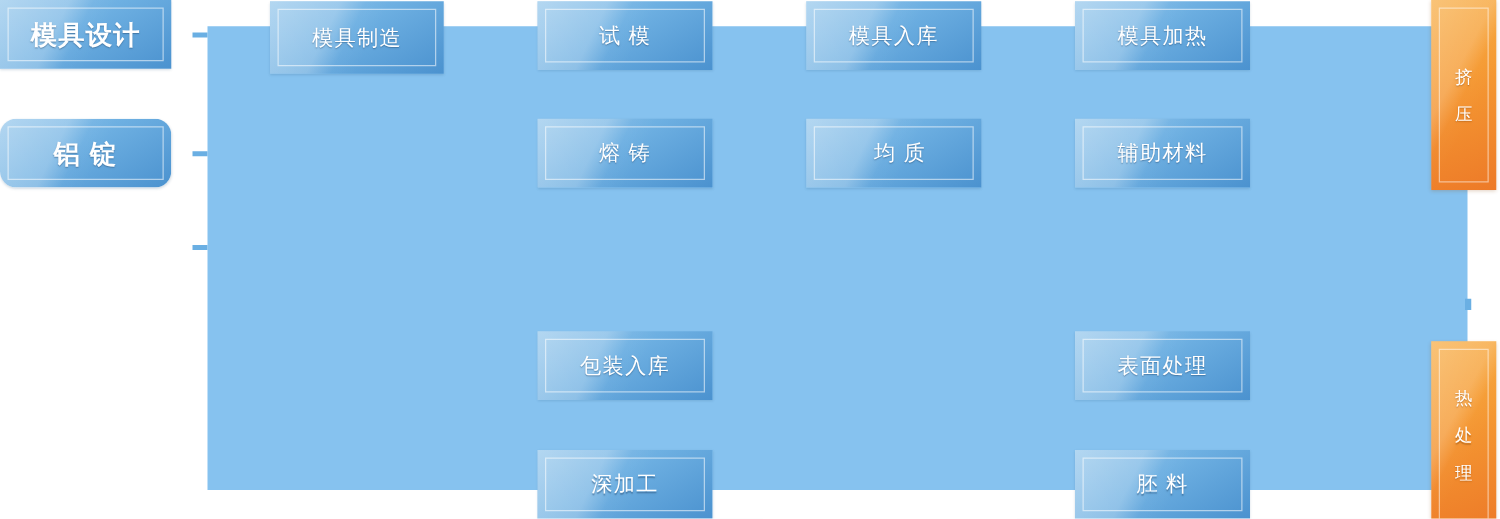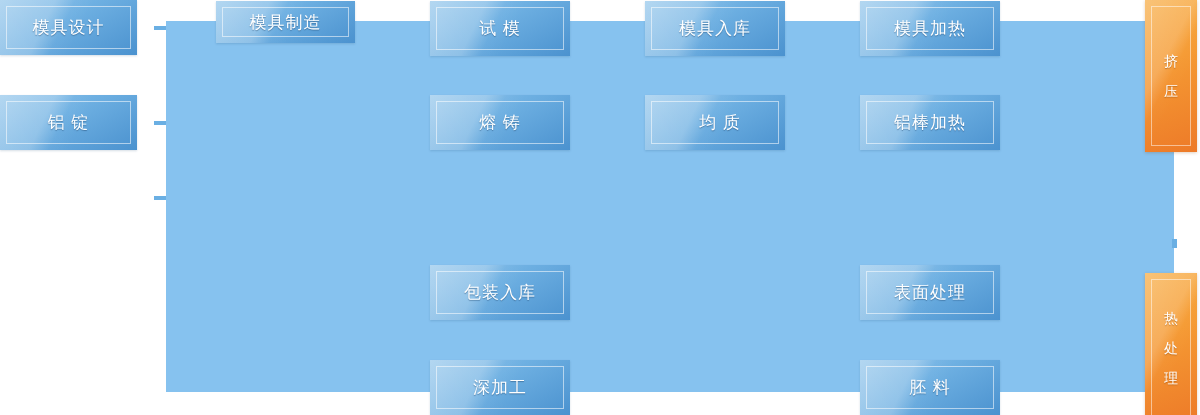--- a/index.html
+++ b/index.html
@@ -73,21 +73,22 @@
     z-index: 2;
     color: #ffffff;
     font-size: 17px;
     letter-spacing: 1px;
     text-shadow: 0 1px 1px rgba(40,80,120,0.55);
     white-space: pre;
   }
 
   
   .node.sidebar .node-label {
-    font-size: 17px;
+    font-size: 21px;
+    font-weight: bold;
   }
 
   
   .stage {
     position: absolute;
     box-sizing: border-box;
     background:
       linear-gradient(118deg,
         rgba(255,255,255,0.30) 0%,
         rgba(255,255,255,0.20) 38%,
@@ -132,45 +133,45 @@
 
   <div class="stub stub-left" style="left:154px;top:26px;"></div>
   <div class="stub stub-left" style="left:154px;top:121px;"></div>
   <div class="stub stub-left" style="left:154px;top:196px;"></div>
 
   <div class="stub stub-right" style="left:1172px;top:239px;"></div>
 
   <div class="node sidebar" style="left:0px;top:0px;width:137px;height:55px;">
     <span class="node-label">模具设计</span>
   </div>
-  <div class="node sidebar" style="left:0px;top:95px;width:137px;height:55px;">
+  <div class="node sidebar" style="left:0px;top:95px;width:137px;height:55px;border-radius:13px;">
     <span class="node-label">铝 锭</span>
   </div>
 
-  <div class="node" style="left:216px;top:1px;width:139px;height:42px;">
+  <div class="node" style="left:216px;top:1px;width:139px;height:58px;">
     <span class="node-label">模具制造</span>
   </div>
   <div class="node" style="left:430px;top:1px;width:140px;height:55px;">
     <span class="node-label">试 模</span>
   </div>
   <div class="node" style="left:645px;top:1px;width:140px;height:55px;">
     <span class="node-label">模具入库</span>
   </div>
   <div class="node" style="left:860px;top:1px;width:140px;height:55px;">
     <span class="node-label">模具加热</span>
   </div>
 
   <div class="node" style="left:430px;top:95px;width:140px;height:55px;align-items:center;">
     <span class="node-label">熔 铸</span>
   </div>
   <div class="node" style="left:645px;top:95px;width:140px;height:55px;padding-left:10px;">
     <span class="node-label">均 质</span>
   </div>
   <div class="node" style="left:860px;top:95px;width:140px;height:55px;">
-    <span class="node-label">铝棒加热</span>
+    <span class="node-label">辅助材料</span>
   </div>
 
   <div class="node" style="left:430px;top:265px;width:140px;height:55px;">
     <span class="node-label">包装入库</span>
   </div>
   <div class="node" style="left:860px;top:265px;width:140px;height:55px;">
     <span class="node-label">表面处理</span>
   </div>
 
   <div class="node" style="left:430px;top:360px;width:140px;height:55px;">

